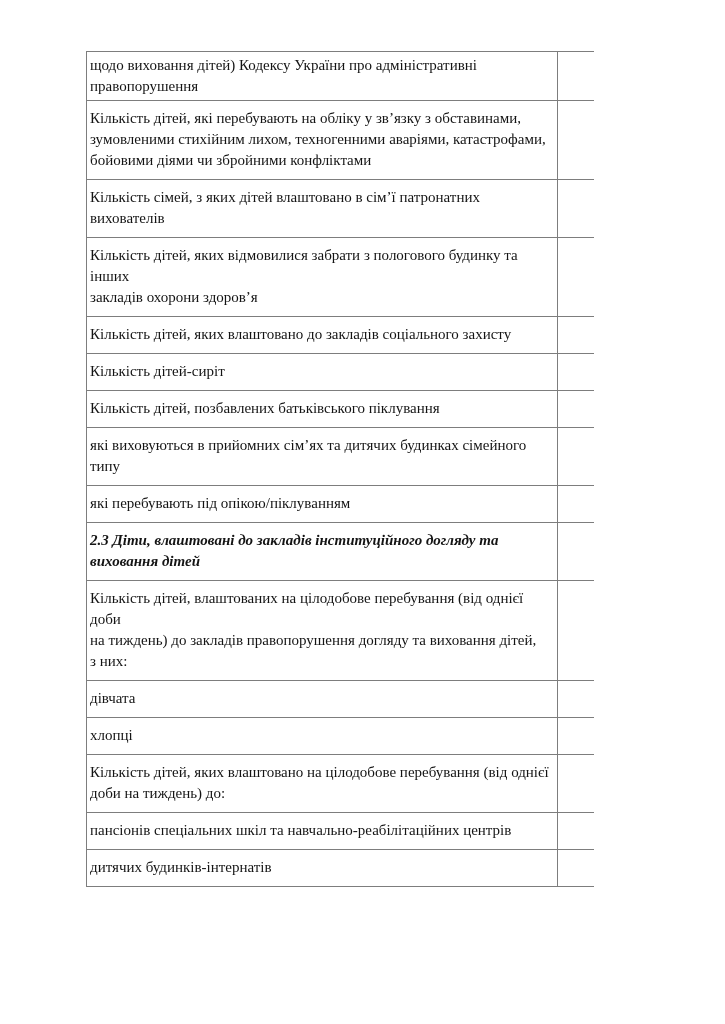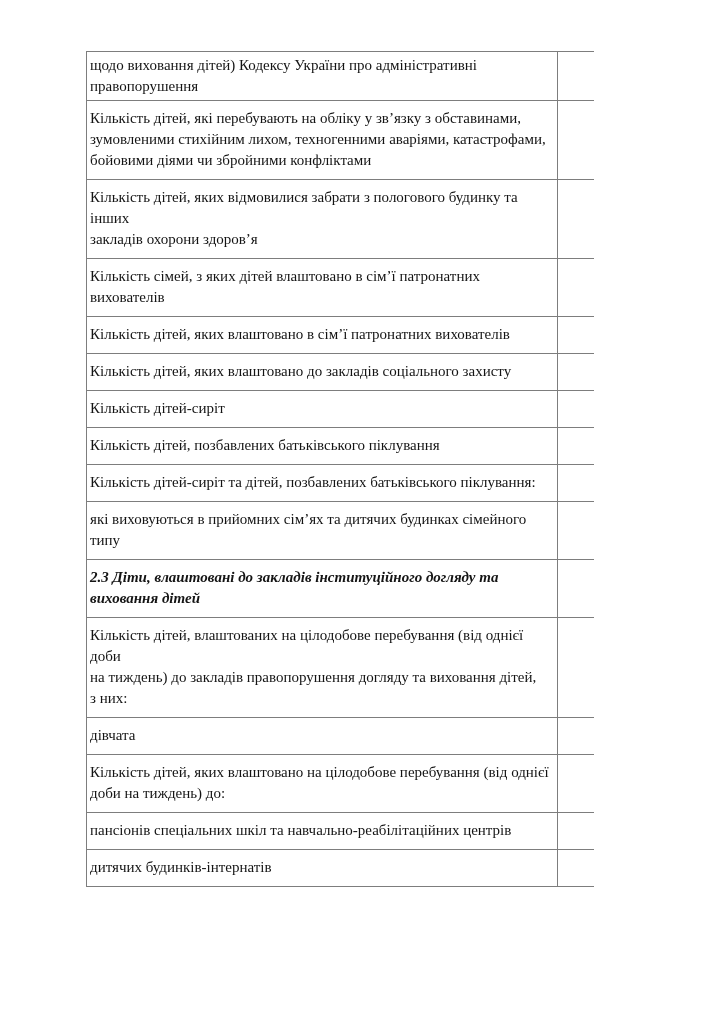--- a/index.html
+++ b/index.html
@@ -70,80 +70,80 @@
   </tr>
 
   <tr>
     <td class="cell-label">Кількість дітей, які перебувають на обліку у зв’язку з обставинами,
 зумовленими стихійним лихом, техногенними аваріями, катастрофами,
 бойовими діями чи збройними конфліктами</td>
     <td class="cell-value"></td>
   </tr>
 
   <tr>
+    <td class="cell-label">Кількість сімей, з яких дітей влаштовано в сім’ї патронатних вихователів</td>
+    <td class="cell-value"></td>
+  </tr>
+
+  <tr>
     <td class="cell-label">Кількість дітей, яких відмовилися забрати з пологового будинку та інших
 закладів охорони здоров’я</td>
     <td class="cell-value"></td>
   </tr>
 
-  <tr>
-    <td class="cell-label">Кількість сімей, з яких дітей влаштовано в сім’ї патронатних вихователів</td>
-    <td class="cell-value"></td>
-  </tr>
-
-  <tr>
-    <td class="cell-label">Кількість дітей, яких влаштовано в сім’ї патронатних вихователів</td>
-    <td class="cell-value"></td>
-  </tr>
 
   <tr>
     <td class="cell-label">Кількість дітей, яких влаштовано до закладів соціального захисту</td>
     <td class="cell-value"></td>
   </tr>
 
   <tr>
     <td class="cell-label">Кількість дітей-сиріт</td>
     <td class="cell-value"></td>
   </tr>
 
   <tr>
     <td class="cell-label">Кількість дітей, позбавлених батьківського піклування</td>
     <td class="cell-value"></td>
   </tr>
 
-  <tr>
-    <td class="cell-label">Кількість дітей-сиріт та дітей, позбавлених батьківського піклування:</td>
-    <td class="cell-value"></td>
-  </tr>
 
   <tr>
     <td class="cell-label">які виховуються в прийомних сім’ях та дитячих будинках сімейного типу</td>
     <td class="cell-value"></td>
   </tr>
 
+  <tr>
+    <td class="cell-label">які перебувають під опікою/піклуванням</td>
+    <td class="cell-value"></td>
+  </tr>
 
   <tr>
     <td class="cell-label section">2.3 Діти, влаштовані до закладів інституційного догляду та
 виховання дітей</td>
     <td class="cell-value"></td>
   </tr>
 
 
   <tr>
     <td class="cell-label">Кількість дітей, влаштованих на цілодобове перебування (від однієї доби
 на тиждень) до закладів правопорушення догляду та виховання дітей,
 з них:</td>
     <td class="cell-value"></td>
   </tr>
 
   <tr>
     <td class="cell-label">дівчата</td>
     <td class="cell-value"></td>
   </tr>
 
+  <tr>
+    <td class="cell-label">хлопці</td>
+    <td class="cell-value"></td>
+  </tr>
 
   <tr>
     <td class="cell-label">Кількість дітей, яких влаштовано на цілодобове перебування (від однієї
 доби на тиждень) до:</td>
     <td class="cell-value"></td>
   </tr>
 
 
   <tr>
     <td class="cell-label">пансіонів спеціальних шкіл та навчально-реабілітаційних центрів</td>

